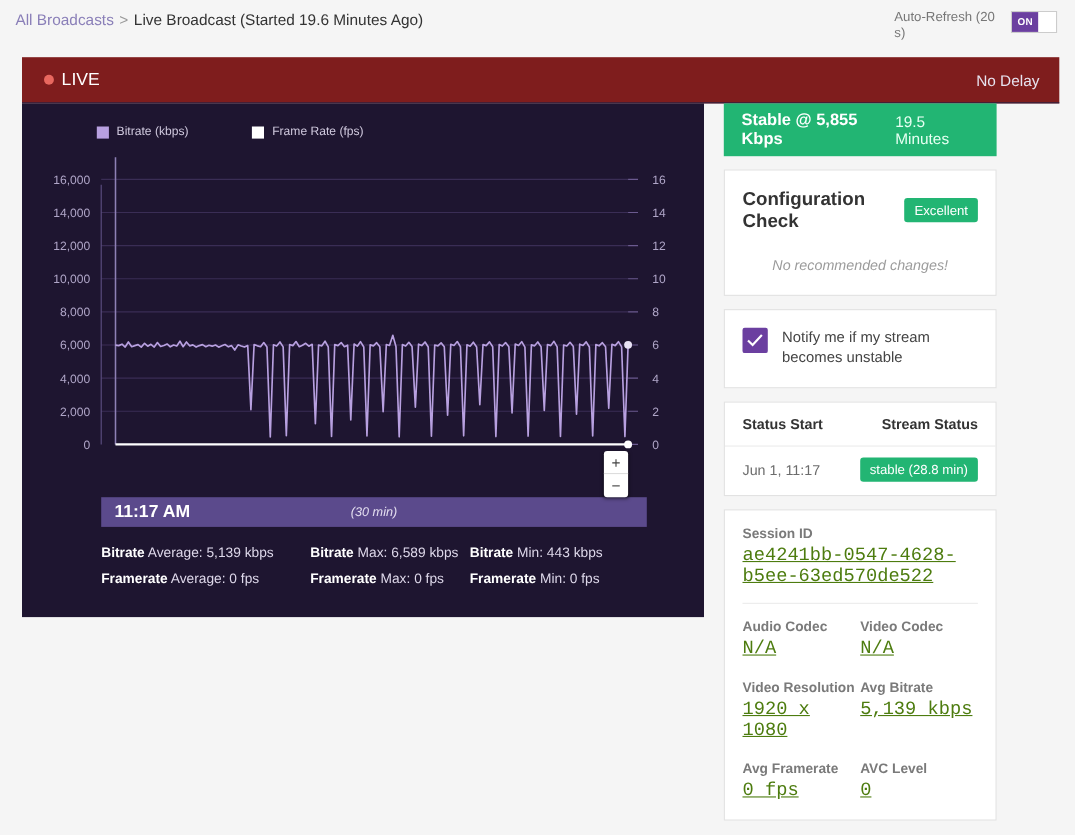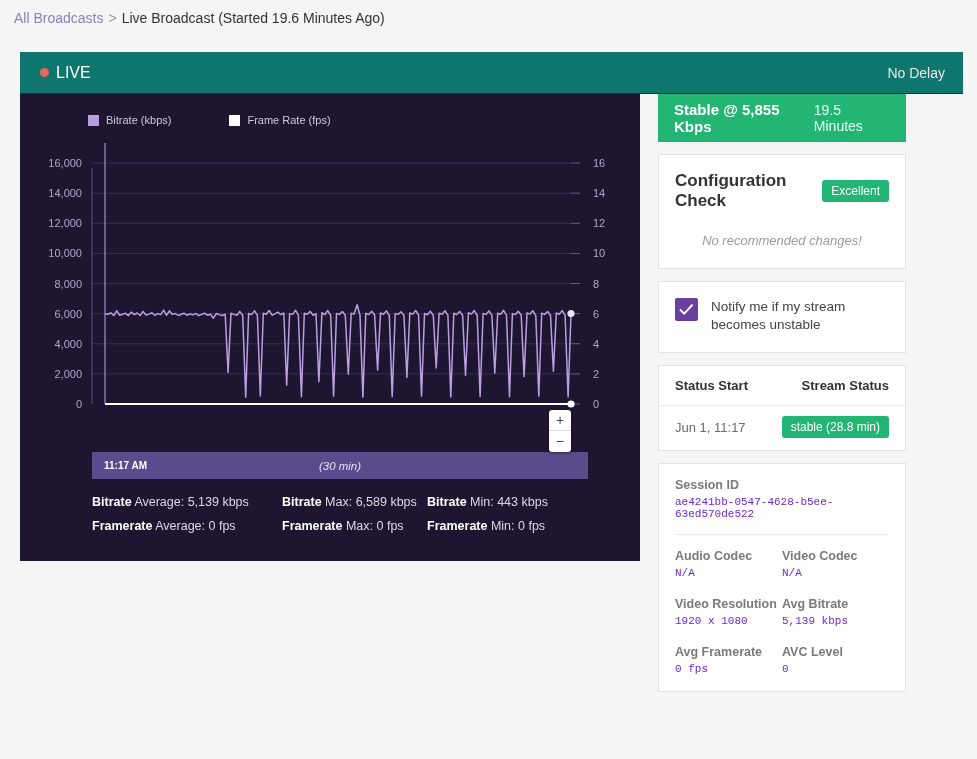--- a/index.html
+++ b/index.html
@@ -44,21 +44,21 @@
     background: #6b3fa0; color: #fff;
     font-size: 9px; font-weight: bold;
     display: flex; align-items: center; justify-content: center;
     width: 24px; letter-spacing: .3px;
   }
   .toggle .knob { flex: 1; background: #fff; }
 
   
   .live-bar {
     margin: 8px 14px 0 20px;
-    background: #0f766e;
+    background: #7f1d1d;
     height: 42px;
     display: flex; align-items: center;
     padding: 0 18px 0 20px;
     border-bottom: 1px solid #2c2142;
   }
   .live-left { display: flex; align-items: center; gap: 7px; }
   .live-dot { width: 9px; height: 9px; border-radius: 50%; background: #e8685f; }
   .live-text { color: #fff; font-size: 16px; }
   .no-delay { margin-left: auto; color: #e7e3ef; font-size: 14px; }
 
@@ -90,21 +90,21 @@
   .plot-svg { display: block; }
 
   .slider {
     margin: 14px 52px 0 72px;
     height: 27px;
     background: #5b4a8c;
     display: flex; align-items: center;
     padding: 0 12px;
     position: relative;
   }
-  .slider-time { color: #fff; font-size: 10px; font-weight: bold; }
+  .slider-time { color: #fff; font-size: 16px; font-weight: bold; }
   .slider-dur {
     position: absolute; left: 50%; transform: translateX(-50%);
     color: #e4dff0; font-size: 11.5px; font-style: italic;
   }
 
   .stats { padding: 16px 0 0 72px; }
   .stat-row { display: flex; margin-bottom: 10px; }
   .stat { color: #ded8ea; font-size: 12.5px; }
   .stat b { color: #fff; }
   .stat-row .stat:nth-child(1) { width: 190px; }
@@ -188,32 +188,39 @@
     font-size: 13px; color: #6c6c6c;
   }
   .pill {
     margin-left: auto;
     background: #22b573; color: #fff;
     font-size: 12px; padding: 4px 9px; border-radius: 3px;
   }
 
   .meta { padding: 14px 16px 16px; }
   .meta-label { font-size: 12.5px; color: #7a7a7a; font-weight: bold; margin-bottom: 4px; }
-  .meta-value { font-size: 11px; color: #6d28d9; }
+  .meta-value { font-size: 17px; color: #4d7c0f; text-decoration: underline; }
   .meta-hr { border: none; border-top: 1px solid #ececec; margin: 14px 0; }
   .meta-grid { display: flex; flex-wrap: wrap; }
   .meta-cell { width: 50%; margin-bottom: 18px; }
   .meta-grid .meta-cell:nth-last-child(-n+2) { margin-bottom: 0; }
 </style>
 </head>
 <body>
 
 <div class="topbar">
   <div class="breadcrumb">
     <a href="#">All Broadcasts</a><span class="sep">&gt;</span><span>Live Broadcast (Started 19.6 Minutes Ago)</span>
+  </div>
+  <div class="topbar-right">
+    <div class="refresh-label">Auto-Refresh (20 s)</div>
+    <div class="toggle">
+      <span class="on">ON</span>
+      <span class="knob"></span>
+    </div>
   </div>
 </div>
 
 <div class="live-bar">
   <div class="live-left">
     <span class="live-dot"></span>
     <span class="live-text">LIVE</span>
   </div>
   <div class="no-delay">No Delay</div>
 </div>

